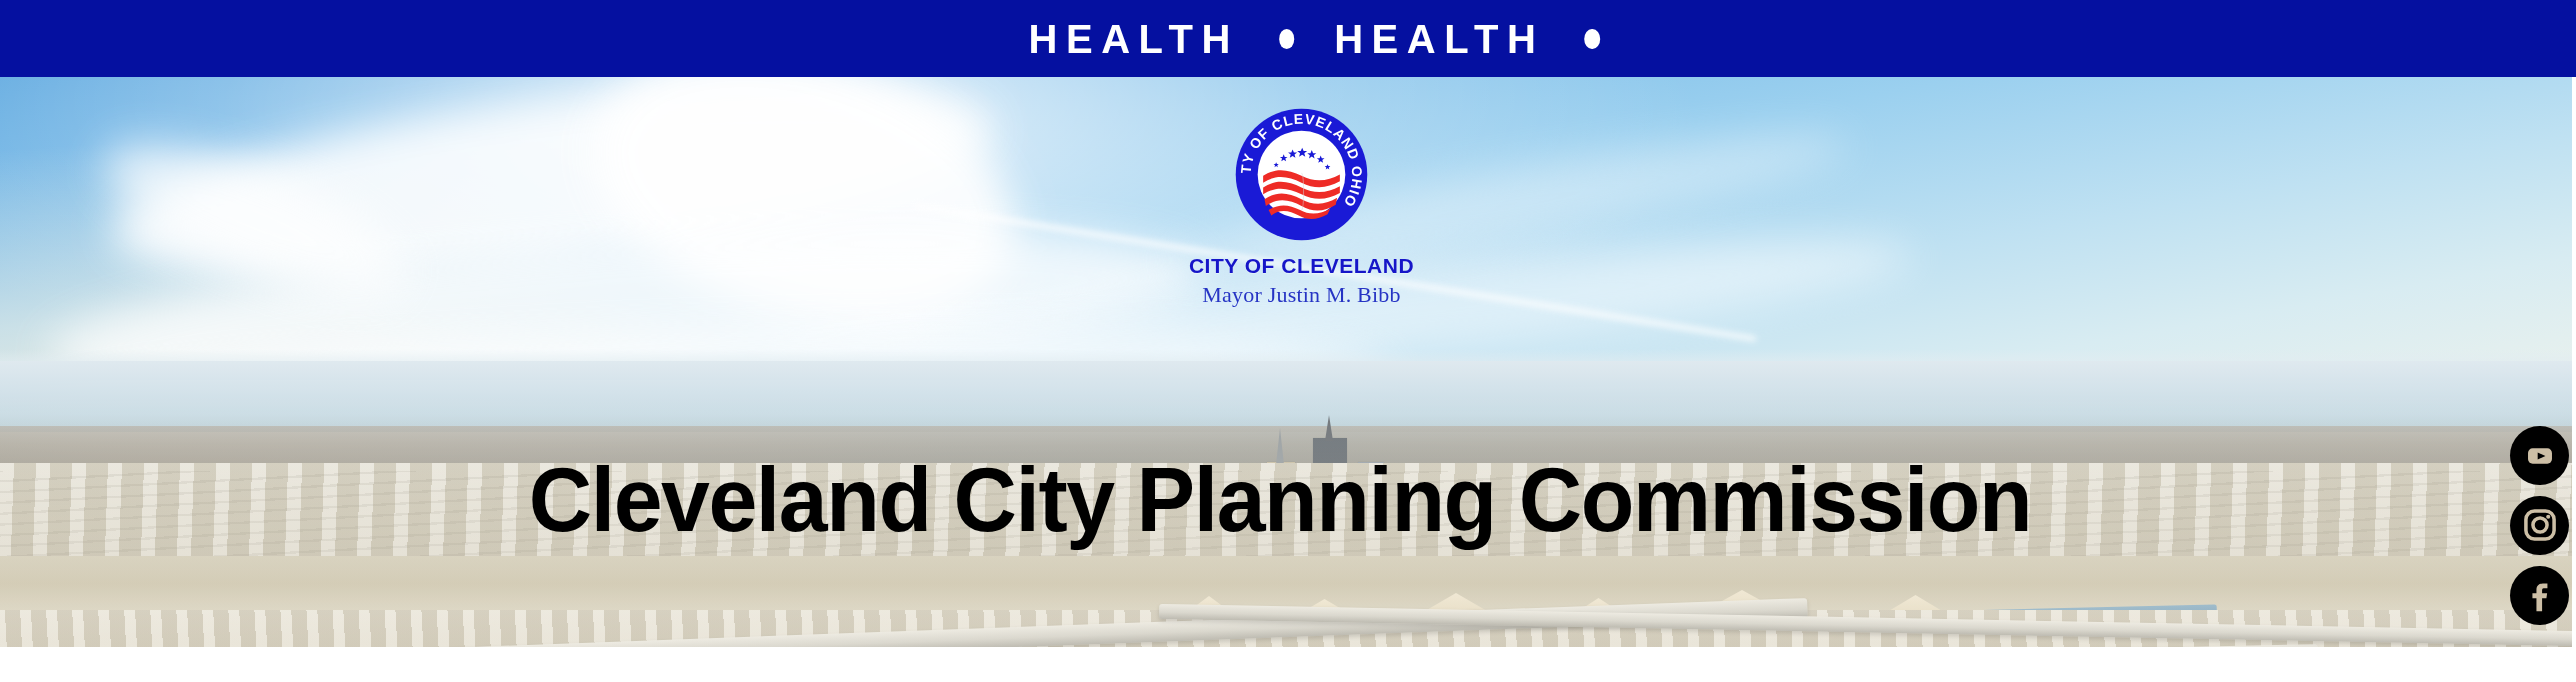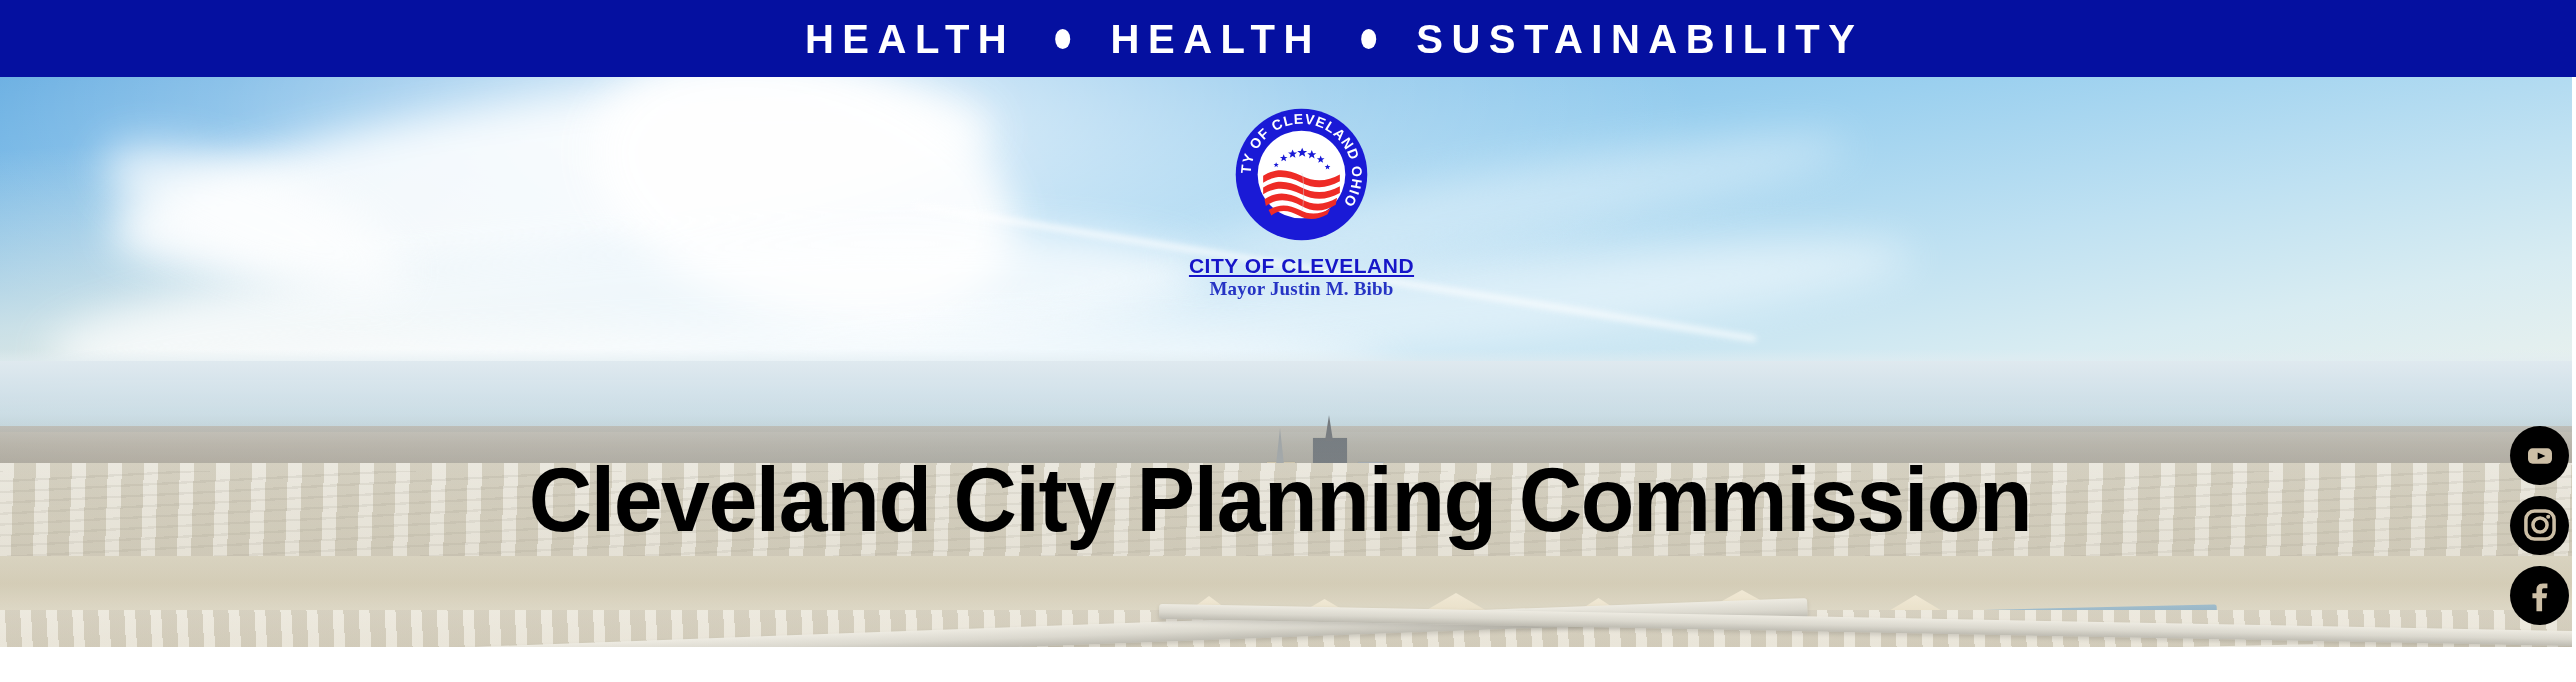--- a/index.html
+++ b/index.html
@@ -190,28 +190,27 @@
   #seal svg{display:block;width:137px;height:137px;}
   #city-name{
     margin-top:10.8px;
     color:#1616c8;
     font-family:"Liberation Sans",sans-serif;
     font-weight:700;
     font-size:21px;
     letter-spacing:0.5px;
     line-height:23px;
     text-shadow:0 0.8px 0 rgba(255,255,255,.35);
-    text-decoration:underline;
   }
   #mayor-name{
-    margin-top:1px;
+    margin-top:7px;
     color:#2634c4;
     font-family:"Liberation Serif",serif;
-    font-weight:700;
-    font-size:19px;
+    font-weight:400;
+    font-size:22px;
     line-height:21.6px;
     letter-spacing:0.2px;
   }
 
   
   #main-title{
     position:absolute;
     left:0; top:454px;
     width:2572px;
     text-align:center;
@@ -253,21 +252,20 @@
 <body>
 
 <div id="page">
 
   <div id="tagline-banner">
     <div id="tagline-inner">
       <span class="tag-word">HEALTH</span>
       <span class="tag-dot"></span>
       <span class="tag-word">HEALTH</span>
       <span class="tag-dot"></span>
-      <span class="tag-word">SUSTAINABILITY</span>
     </div>
   </div>
 
   <div id="photo">
 
     <div class="sky"></div>
 
     <div class="cloud c1"></div>
     <div class="cloud c2"></div>
     <div class="cloud c3"></div>

